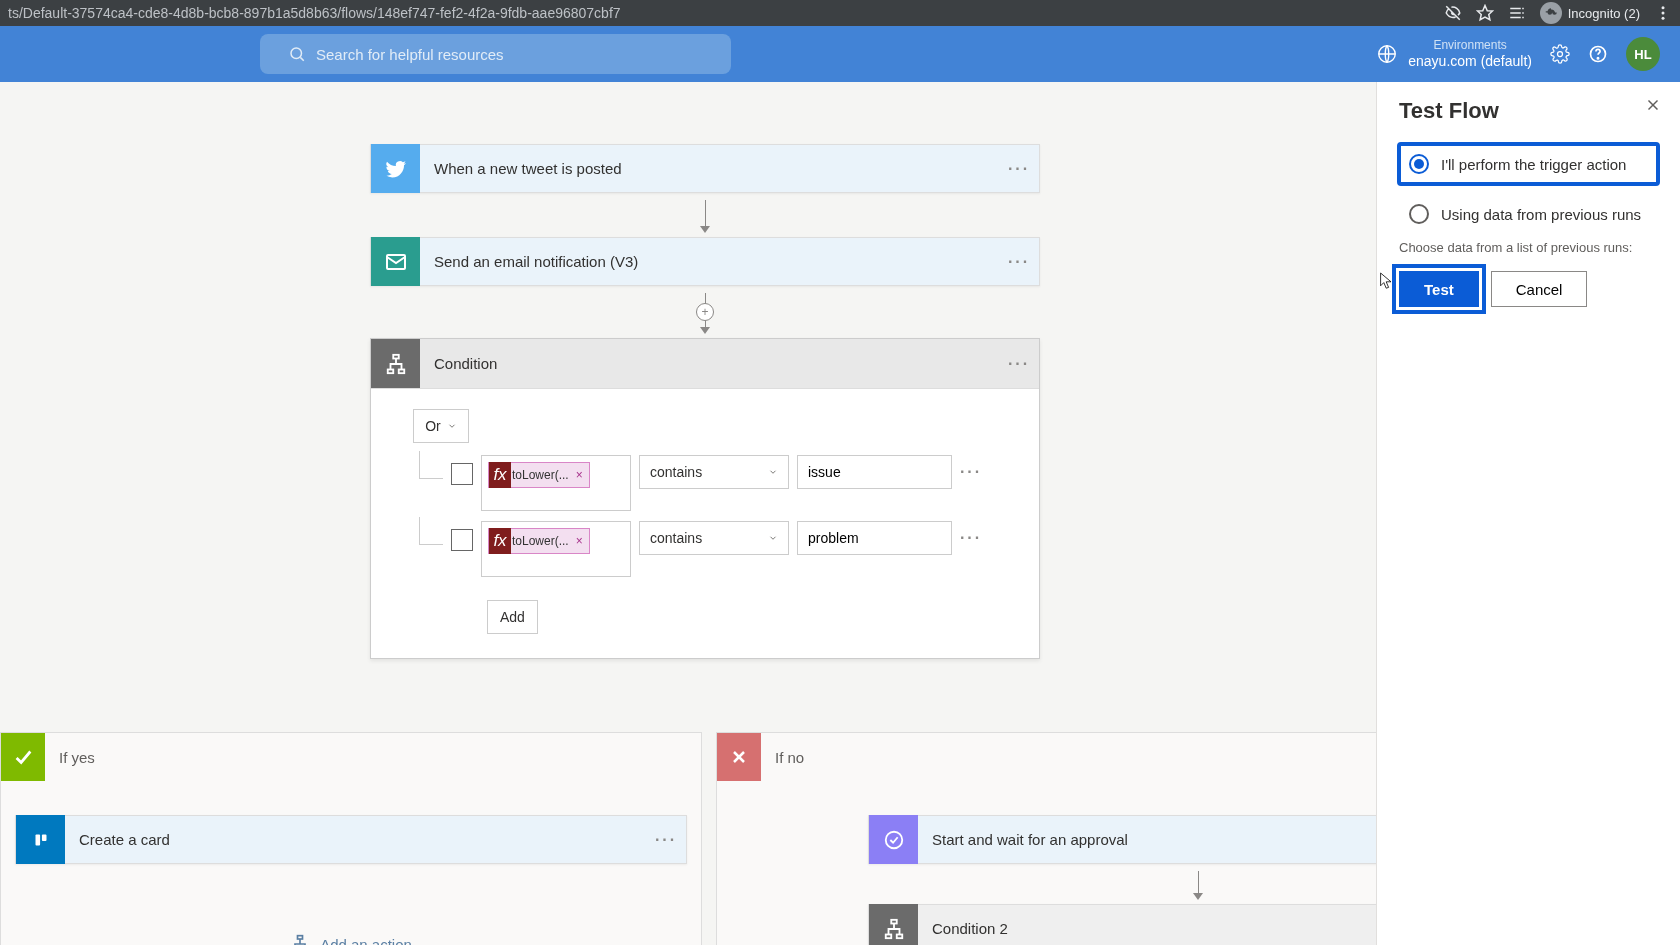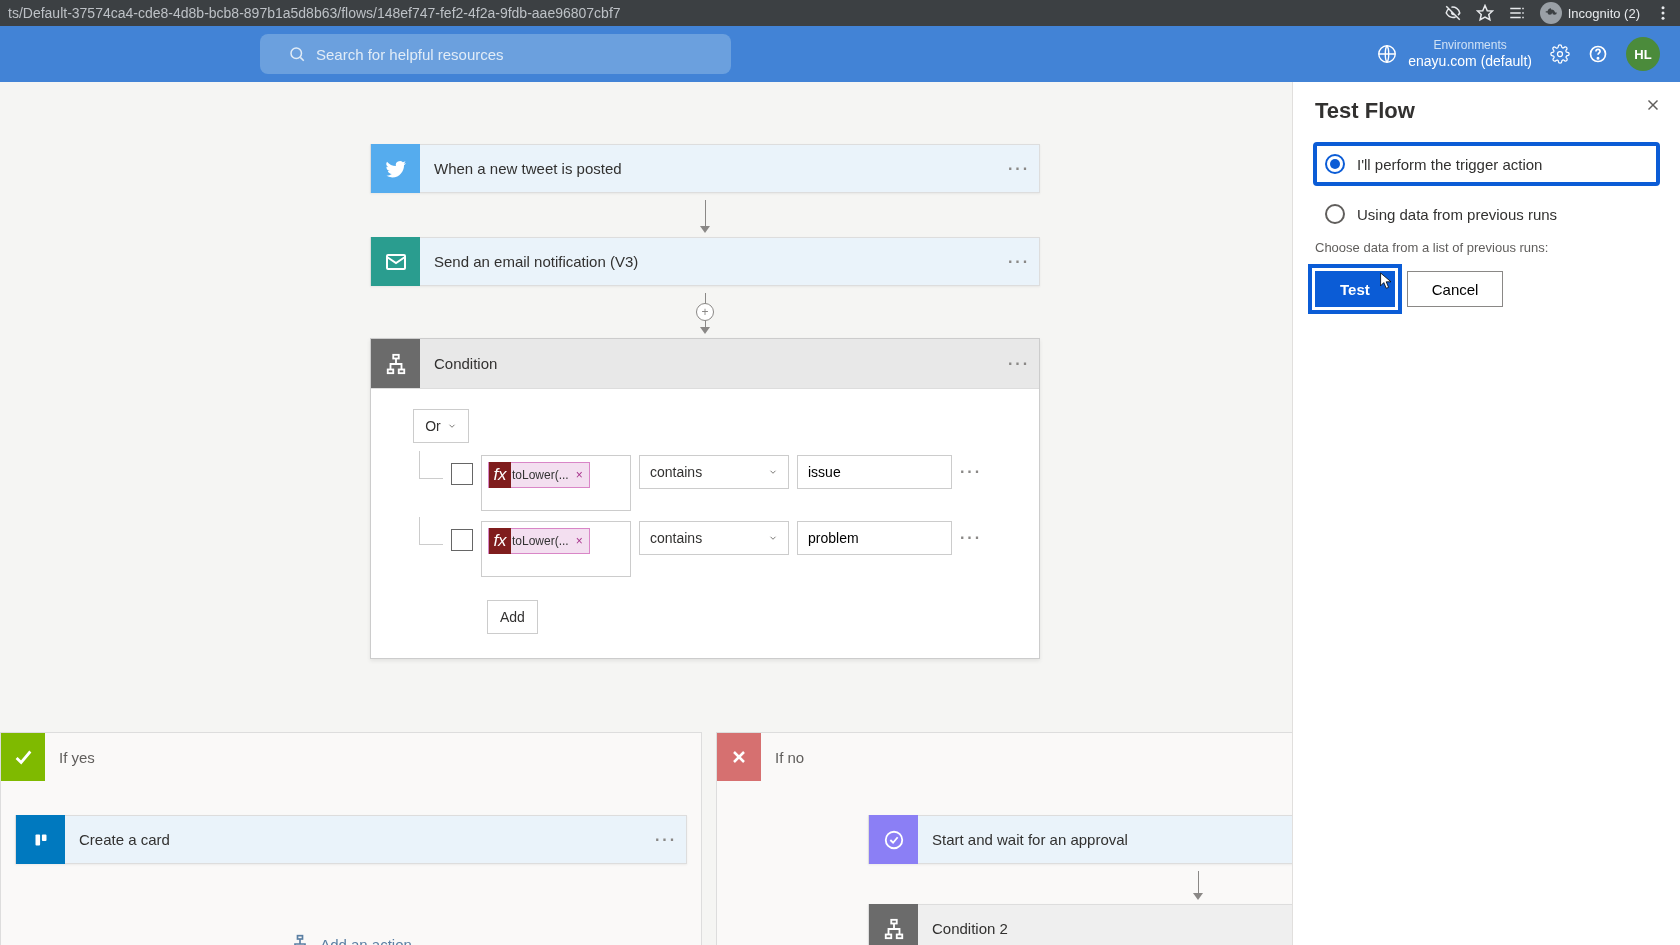--- a/index.html
+++ b/index.html
@@ -76,21 +76,21 @@
   .branch-icon { width: 44px; height: 48px; display: flex; align-items: center; justify-content: center; color: #fff; }
   .br-yes .branch-icon { background: #7fba00; }
   .br-no .branch-icon { background: #d67070; }
   .branch-title { padding-left: 14px; font-size: 15px; color: #605e5c; }
 
   .branch-body { padding: 34px 14px 0 14px; display: flex; flex-direction: column; align-items: center; gap: 0; }
   .branch .action-card { width: 100%; }
   .add-action-link { margin-top: 70px; display: flex; align-items: center; gap: 10px; color: #5a7fa3; font-size: 15px; cursor: pointer; }
 
   
-  .panel { position: absolute; top: 82px; right: 0; width: 388px; bottom: 0; background: #fff; border-left: 1px solid #e1dfdd; padding: 16px 22px; }
+  .panel { position: absolute; top: 82px; right: 0; width: 304px; bottom: 0; background: #fff; border-left: 1px solid #e1dfdd; padding: 16px 22px; }
   .panel-title { font-size: 22px; font-weight: 600; color: #323130; }
   .panel-close { position: absolute; top: 14px; right: 18px; cursor: pointer; color: #605e5c; }
   .radio-group { margin-top: 20px; display: flex; flex-direction: column; gap: 10px; }
   .radio-opt { display: flex; align-items: center; gap: 12px; padding: 10px 10px; border-radius: 2px; cursor: pointer; }
   .radio-opt.highlighted { outline: 4px solid #0b5cd6; outline-offset: -2px; }
   .radio-circle { width: 20px; height: 20px; border: 2px solid #605e5c; border-radius: 50%; display: flex; align-items: center; justify-content: center; flex-shrink: 0; }
   .radio-opt.selected .radio-circle { border-color: #0b5cd6; }
   .radio-dot { width: 10px; height: 10px; background: #0b5cd6; border-radius: 50%; }
   .radio-label { font-size: 15px; color: #323130; }
   .radio-sub { font-size: 13px; color: #605e5c; margin-top: -4px; }

